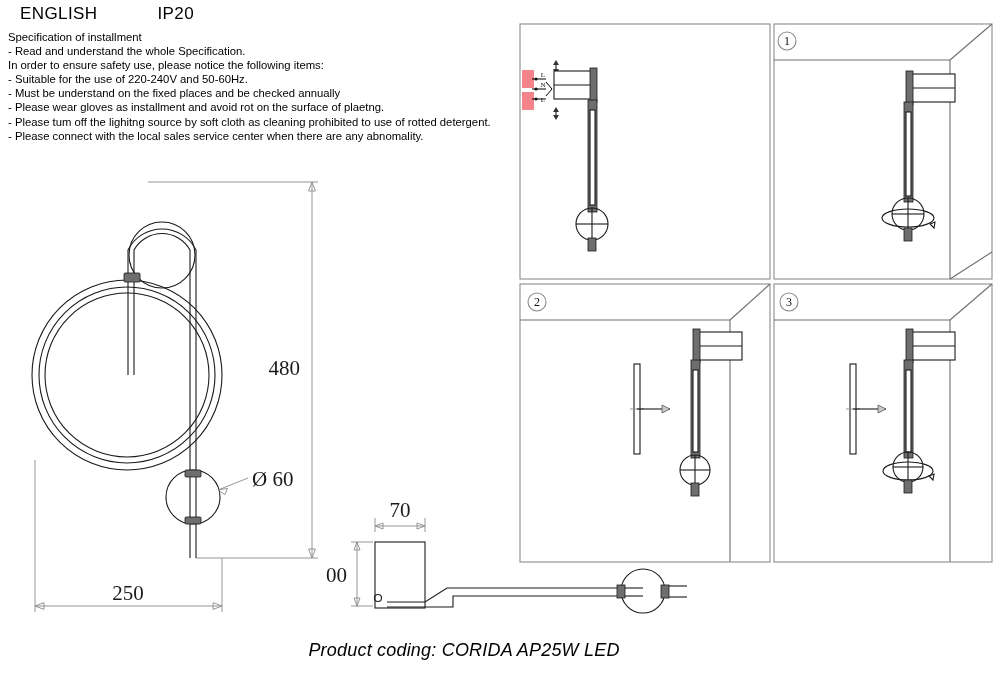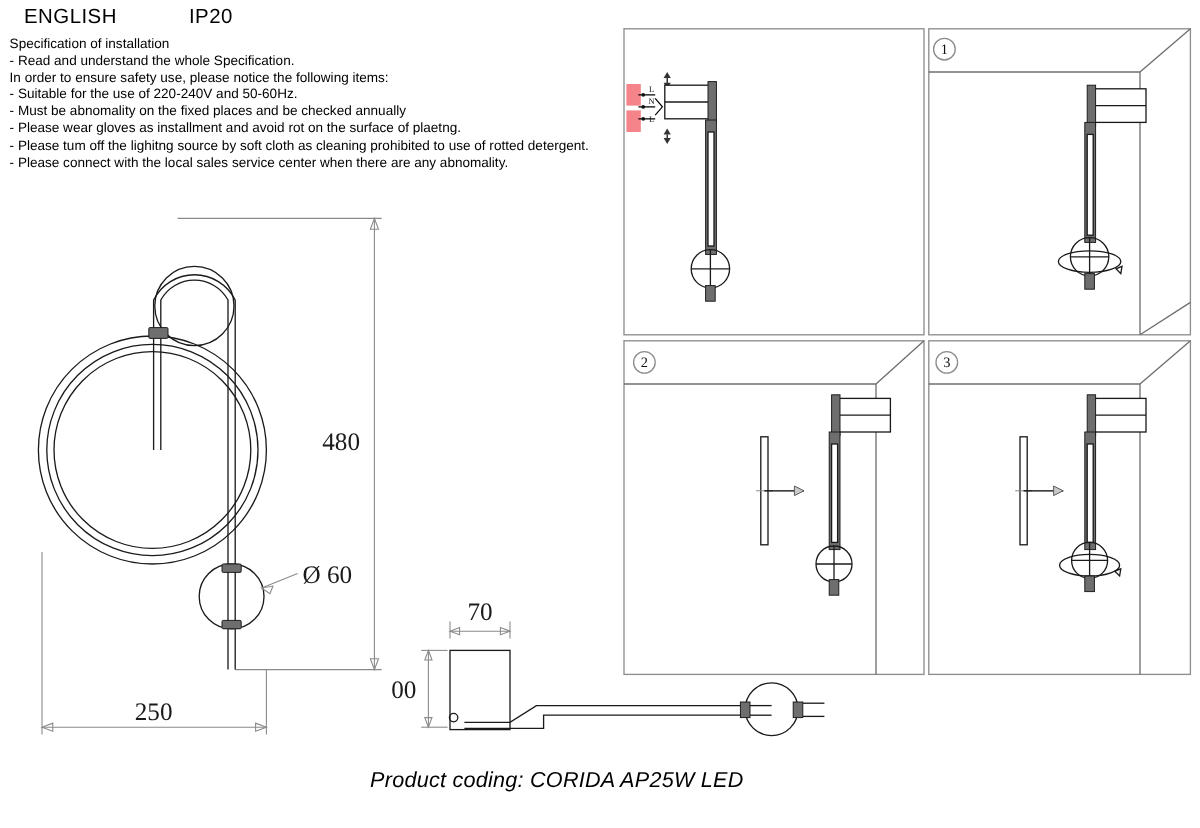--- a/index.html
+++ b/index.html
@@ -37,25 +37,25 @@
 </style>
 </head>
 <body>
 
 <div class="abs" id="header-block">
   <div id="lang-row">
     <span id="lang-label">ENGLISH</span>
     <span id="ip-label">IP20</span>
   </div>
   <div id="spec-lines">
-    <div class="spec-line">Specification of installation</div>
+    <div class="spec-line">Specification of installment</div>
     <div class="spec-line">- Read and understand the whole Specification.</div>
     <div class="spec-line">In order to ensure safety use, please notice the following items:</div>
     <div class="spec-line">- Suitable for the use of 220-240V and 50-60Hz.</div>
-    <div class="spec-line">- Must be abnomality on the fixed places and be checked annually</div>
+    <div class="spec-line">- Must be understand on the fixed places and be checked annually</div>
     <div class="spec-line">- Please wear gloves as installment and avoid rot on the surface of plaetng.</div>
     <div class="spec-line">- Please tum off the lighitng source by soft cloth as cleaning prohibited to use of rotted detergent.</div>
     <div class="spec-line">- Please connect with the local sales service center when there are any abnomality.</div>
   </div>
 </div>
 
 <div class="abs" style="left:0;top:160px;text-decoration:underline;">
 <svg width="360" height="470" viewBox="0 0 360 470">
 
   <g>

